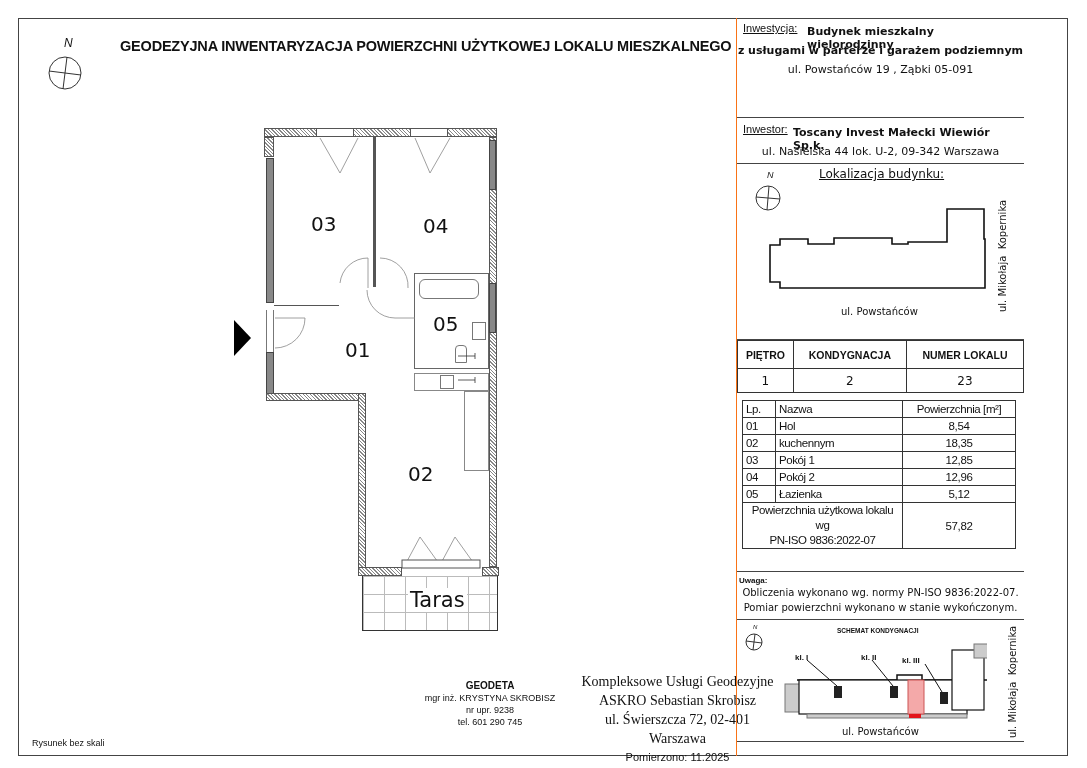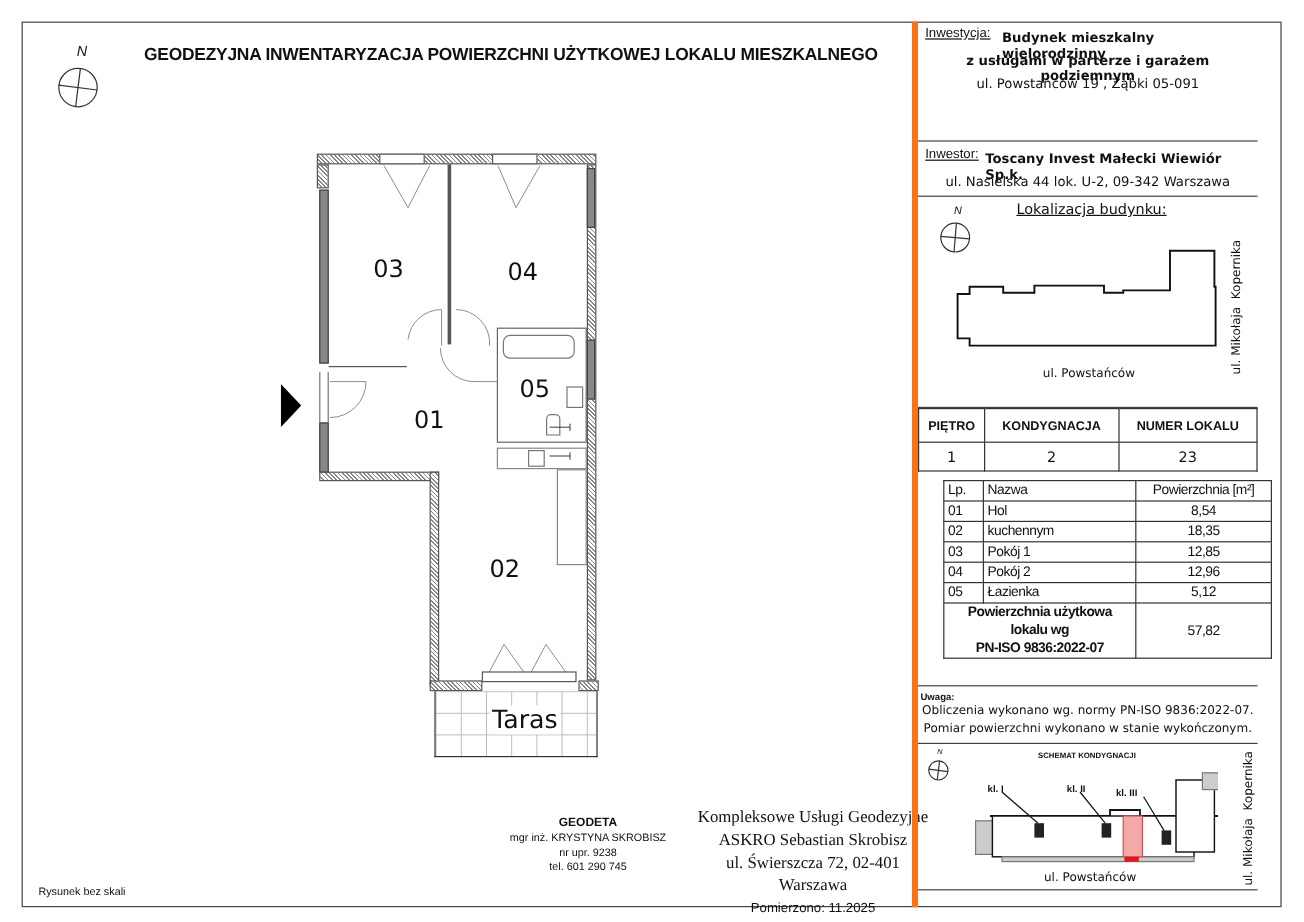--- a/index.html
+++ b/index.html
@@ -1,21 +1,21 @@
 <!DOCTYPE html>
 <html><head>
 <meta charset="utf-8">
 <style>
   html,body{margin:0;padding:0;background:#fff;}
   body{width:1087px;height:768px;position:relative;overflow:hidden;font-family:"Liberation Sans",sans-serif;color:#111;}
   .frame{position:absolute;left:18px;top:18px;width:1050px;height:738px;border:1px solid #444;box-sizing:border-box;}
   .abs{position:absolute;}
   .title{left:120px;top:38px;font-weight:bold;font-size:14.5px;letter-spacing:-0.2px;}
   .north{font-style:italic;font-size:12px;}
-  .rp{position:absolute;left:760px;top:18px;width:288px;height:738px;border-left:5px solid #f97316;box-sizing:border-box;}
+  .rp{position:absolute;left:736px;top:18px;width:288px;height:738px;border-left:1px solid #f97316;box-sizing:border-box;}
   .sec{position:absolute;left:0;width:100%;border-bottom:1px solid #444;box-sizing:border-box;}
   .cal{font-family:"DejaVu Sans",sans-serif;}
   .lbl-u{text-decoration:underline;font-size:11px;font-family:"Liberation Sans",sans-serif;}
   .center{text-align:center;}
   table{border-collapse:collapse;}
   .areas td{border:1px solid #333;font-size:11.5px;padding:0 3px;height:16px;letter-spacing:-0.4px;}
   .info td{border:1px solid #333;text-align:center;}
   .room-num{position:absolute;font-family:"DejaVu Sans",sans-serif;font-size:20px;}
   .hatch{background:repeating-linear-gradient(45deg,#fff 0 1.5px,#888 1.5px 2.5px);border:1px solid #555;box-sizing:border-box;}
   .hatchdark{background:#888;border:1px solid #444;box-sizing:border-box;}
@@ -149,21 +149,21 @@
       <td style="font-weight:bold;font-size:10.5px;">NUMER LOKALU</td>
     </tr>
     <tr style="height:24px;">
       <td class="cal" style="font-size:12px;">1</td>
       <td class="cal" style="font-size:12px;">2</td>
       <td class="cal" style="font-size:12px;">23</td>
     </tr>
   </tbody>
     </table>
   <div class="sec" style="top:374px;height:180px;">
-    <table class="areas abs" style="left:5px;top:8px;width:274px;margin-left:16px;">
+    <table class="areas abs" style="left:5px;top:8px;width:274px;">
       <tbody>
           <tr>
         <td style="width:26px;">Lp.</td>
         <td style="width:120px;">Nazwa</td>
         <td class="center">Powierzchnia [m²]</td>
       </tr>
       <tr>
             <td>01</td>
             <td>Hol</td>
             <td class="center">8,54</td>
@@ -182,21 +182,21 @@
             <td>04</td>
             <td>Pokój 2</td>
             <td class="center">12,96</td>
           </tr>
       <tr>
             <td>05</td>
             <td>Łazienka</td>
             <td class="center">5,12</td>
           </tr>
       <tr>
-        <td colspan="2" class="center" style="height:34px;line-height:15px;font-weight:bold;">
+        <td colspan="2" class="center" style="height:34px;line-height:15px;">
           <div>Powierzchnia użytkowa lokalu wg</div>
           <div>PN-ISO 9836:2022-07</div>
         </td>
         <td class="center">57,82</td>
       </tr>
     </tbody>
       </table>
   </div>
   <div class="sec" style="top:554px;height:48px;">
     <div class="abs" style="left:2px;top:4px;font-weight:bold;font-size:8px;">Uwaga:</div>

